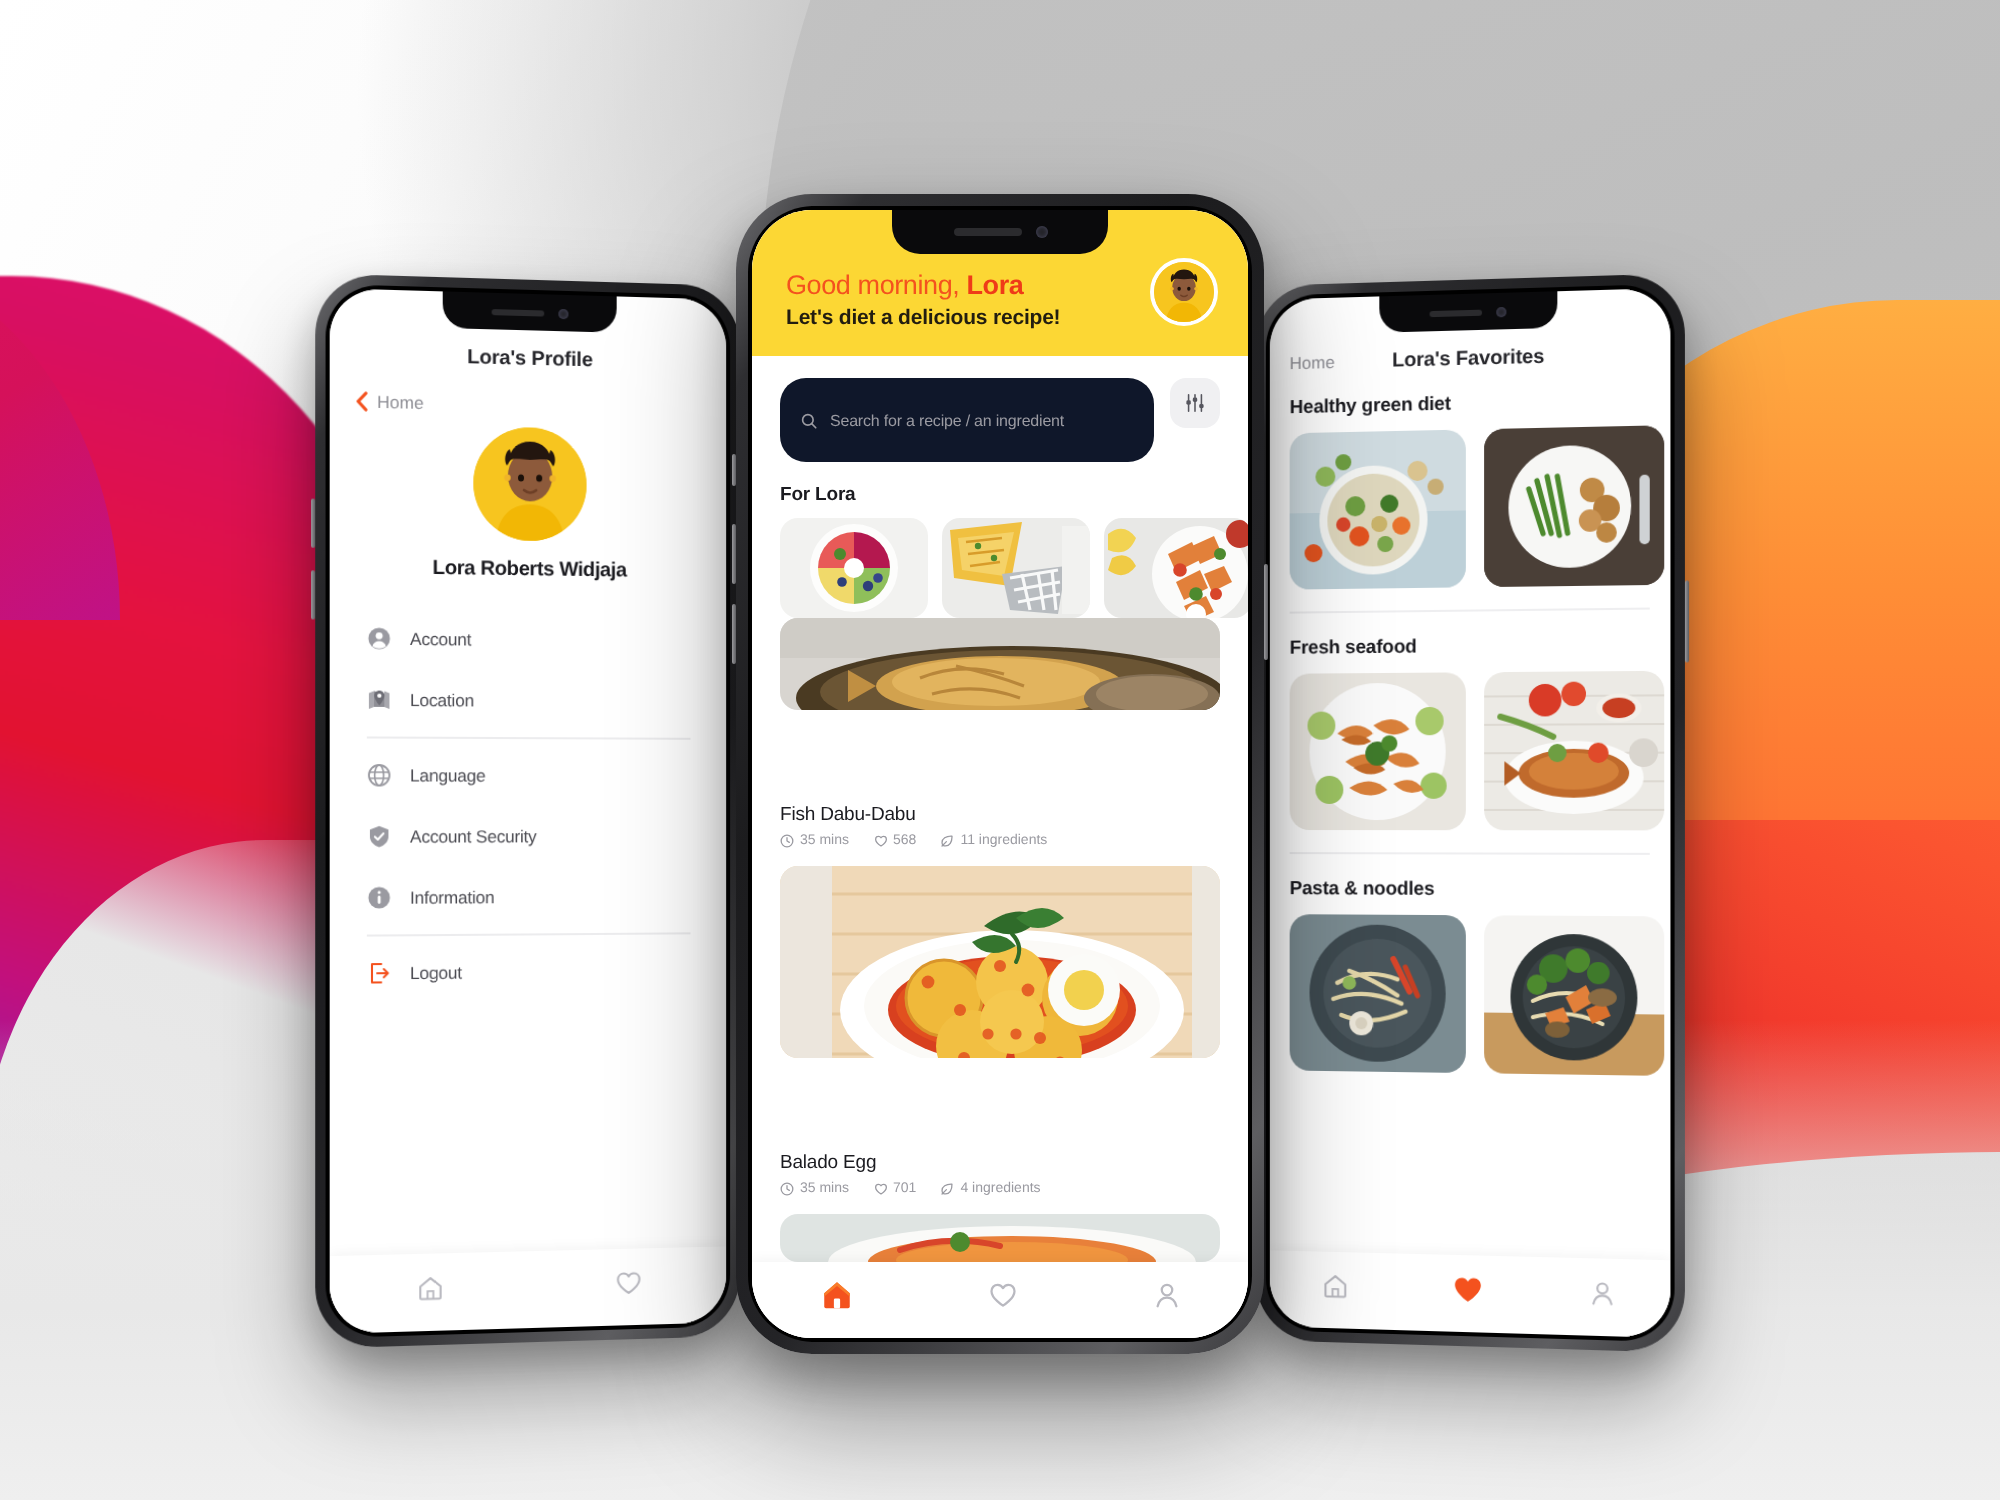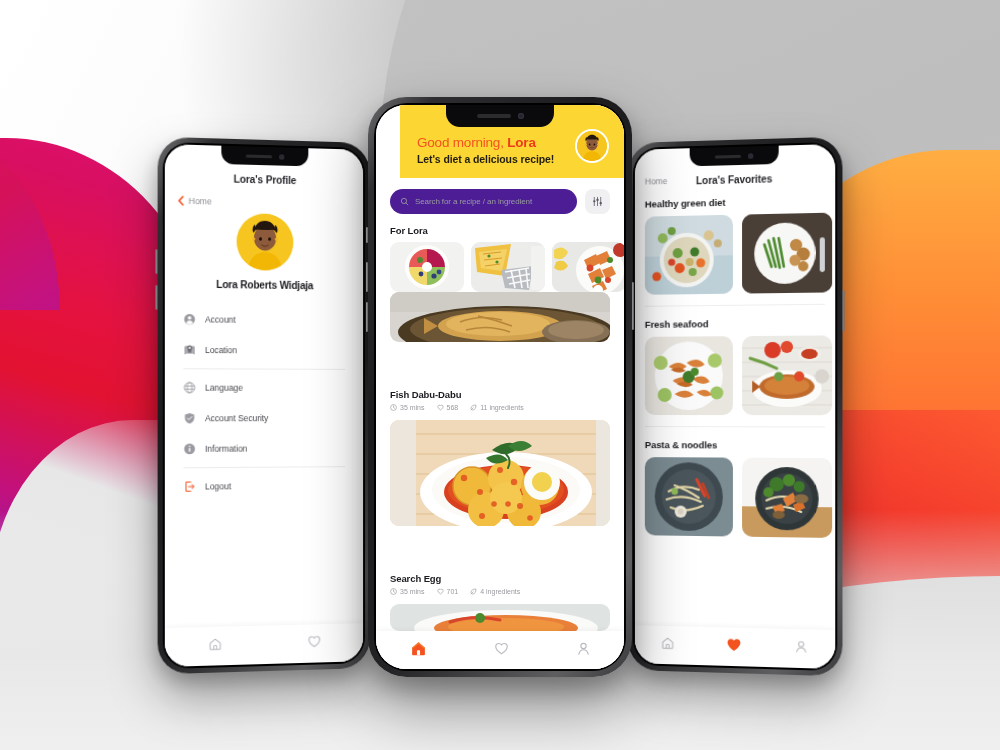--- a/index.html
+++ b/index.html
@@ -148,51 +148,50 @@
 
   
   .scr { position:absolute; inset:0; background:#fff; display:flex; flex-direction:column; }
 
   
   .hdr-yellow {
     background:#fcd734;
     padding:30px 16px 13px 17px;
     position:relative;
     flex-shrink:0;
-    margin-left:24px;
   }
   .greet { font-size:13.5px; font-weight:400; color:#f4521e; letter-spacing:-.2px; }
   .greet b { font-weight:700; color:#ef3b18; }
   .subgreet { font-size:10.5px; font-weight:700; color:#221d10; margin-top:3px; letter-spacing:-.1px; }
   .avatar {
     position:absolute; right:15px; top:24px;
     width:34px; height:34px; border-radius:50%;
     background:#f7c51f; border:2px solid #fff;
     overflow:hidden;
   }
   .avatar svg { display:block; }
 
   .search-row { display:flex; gap:8px; padding:11px 14px 0 14px; flex-shrink:0; }
   .search-box {
-    flex:1; height:25px; background:#4c1d95; border-radius:13px;
+    flex:1; height:42px; background:#0f172a; border-radius:13px;
     display:flex; align-items:center; gap:6px; padding:0 10px;
   }
   .search-ph { font-size:8px; color:#9b9ba2; letter-spacing:-.1px; }
   .filter-btn {
     width:25px; height:25px; background:#f0f0f2; border-radius:8px;
     display:flex; align-items:center; justify-content:center;
   }
 
   .sec-title { font-size:9.5px; font-weight:700; color:#1b1b20; padding:11px 14px 6px 14px; letter-spacing:-.1px; }
 
   .thumb-row { display:flex; gap:7px; padding:0 14px; flex-shrink:0; }
   .thumb { width:74px; height:50px; border-radius:9px; overflow:hidden; flex-shrink:0; position:relative; }
 
   .wide-img { margin:0 14px; height:56px; border-radius:9px; overflow:hidden; position:relative; }
-  .recipe-name { font-size:9.5px; font-weight:700; color:#1b1b20; padding:7px 14px 0 14px; letter-spacing:-.1px;margin-top:40px; }
+  .recipe-name { font-size:9.5px; font-weight:400; color:#1b1b20; padding:7px 14px 0 14px; letter-spacing:-.1px;margin-top:40px; }
   .meta-row { display:flex; gap:12px; padding:4px 14px 0 14px; align-items:center; }
   .meta { display:flex; align-items:center; gap:3px; font-size:7px; color:#9a9aa1; }
 
   .big-img { margin:9px 14px 0 14px; height:118px; border-radius:9px; overflow:hidden; position:relative; }
 
   .bottom-nav {
     margin-top:auto; flex-shrink:0;
     height:38px; background:#fff;
     display:flex; align-items:center; justify-content:space-around;
     box-shadow:0 -1px 6px rgba(0,0,0,.05);
@@ -742,21 +741,21 @@
             <circle cx="152" cy="62" r="18" fill="#fbfbf8"></circle>
             <circle cx="152" cy="62" r="10" fill="#f2d14e"></circle>
 
             <path d="M102 30 q16-12 28-4 q-12 14-28 4 Z" fill="#2f6b2a"></path>
             <path d="M118 26 q14-10 24 0 q-14 10-24 0 Z" fill="#3a7f33"></path>
             <path d="M96 38 q14-8 22 2 q-14 8-22-2 Z" fill="#35752e"></path>
             <path d="M116 34 q6 6 2 14" stroke="#2f6b2a" stroke-width="2" fill="none" stroke-linecap="round"></path>
           </svg>
         </div>
 
-        <div class="recipe-name">Search Egg</div>
+        <div class="recipe-name">Balado Egg</div>
         <div class="meta-row">
           <div class="meta">
             <svg width="7" height="7" viewBox="0 0 24 24">
               <circle cx="12" cy="12" r="10" fill="none" stroke="#9a9aa1" stroke-width="2.2"></circle>
               <path d="M12 6.4 V12 L16 14.4" stroke="#9a9aa1" stroke-width="2.2" fill="none" stroke-linecap="round" stroke-linejoin="round"></path>
             </svg>
             <span>35 mins</span>
           </div>
           <div class="meta">
             <svg width="7" height="7" viewBox="0 0 24 24">

